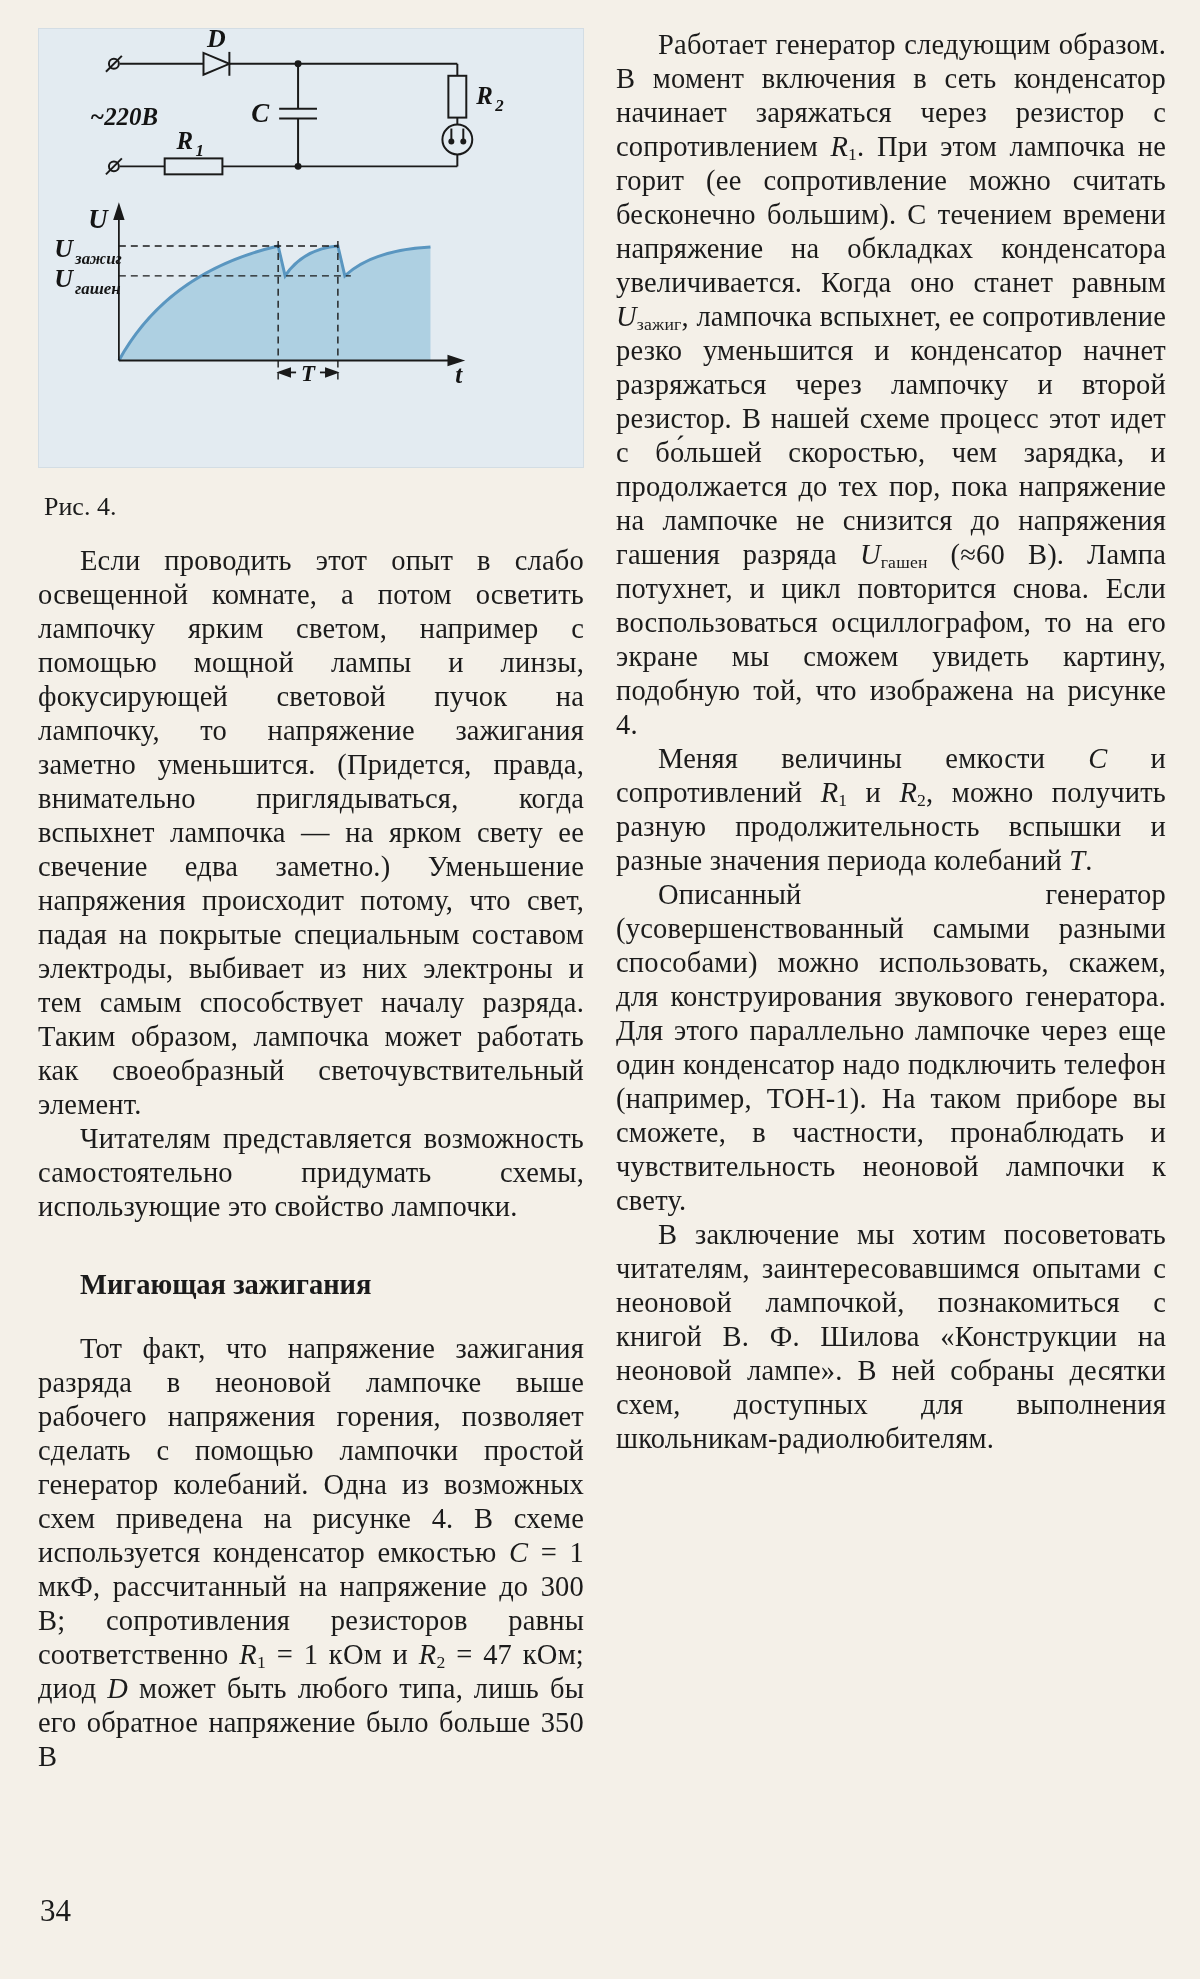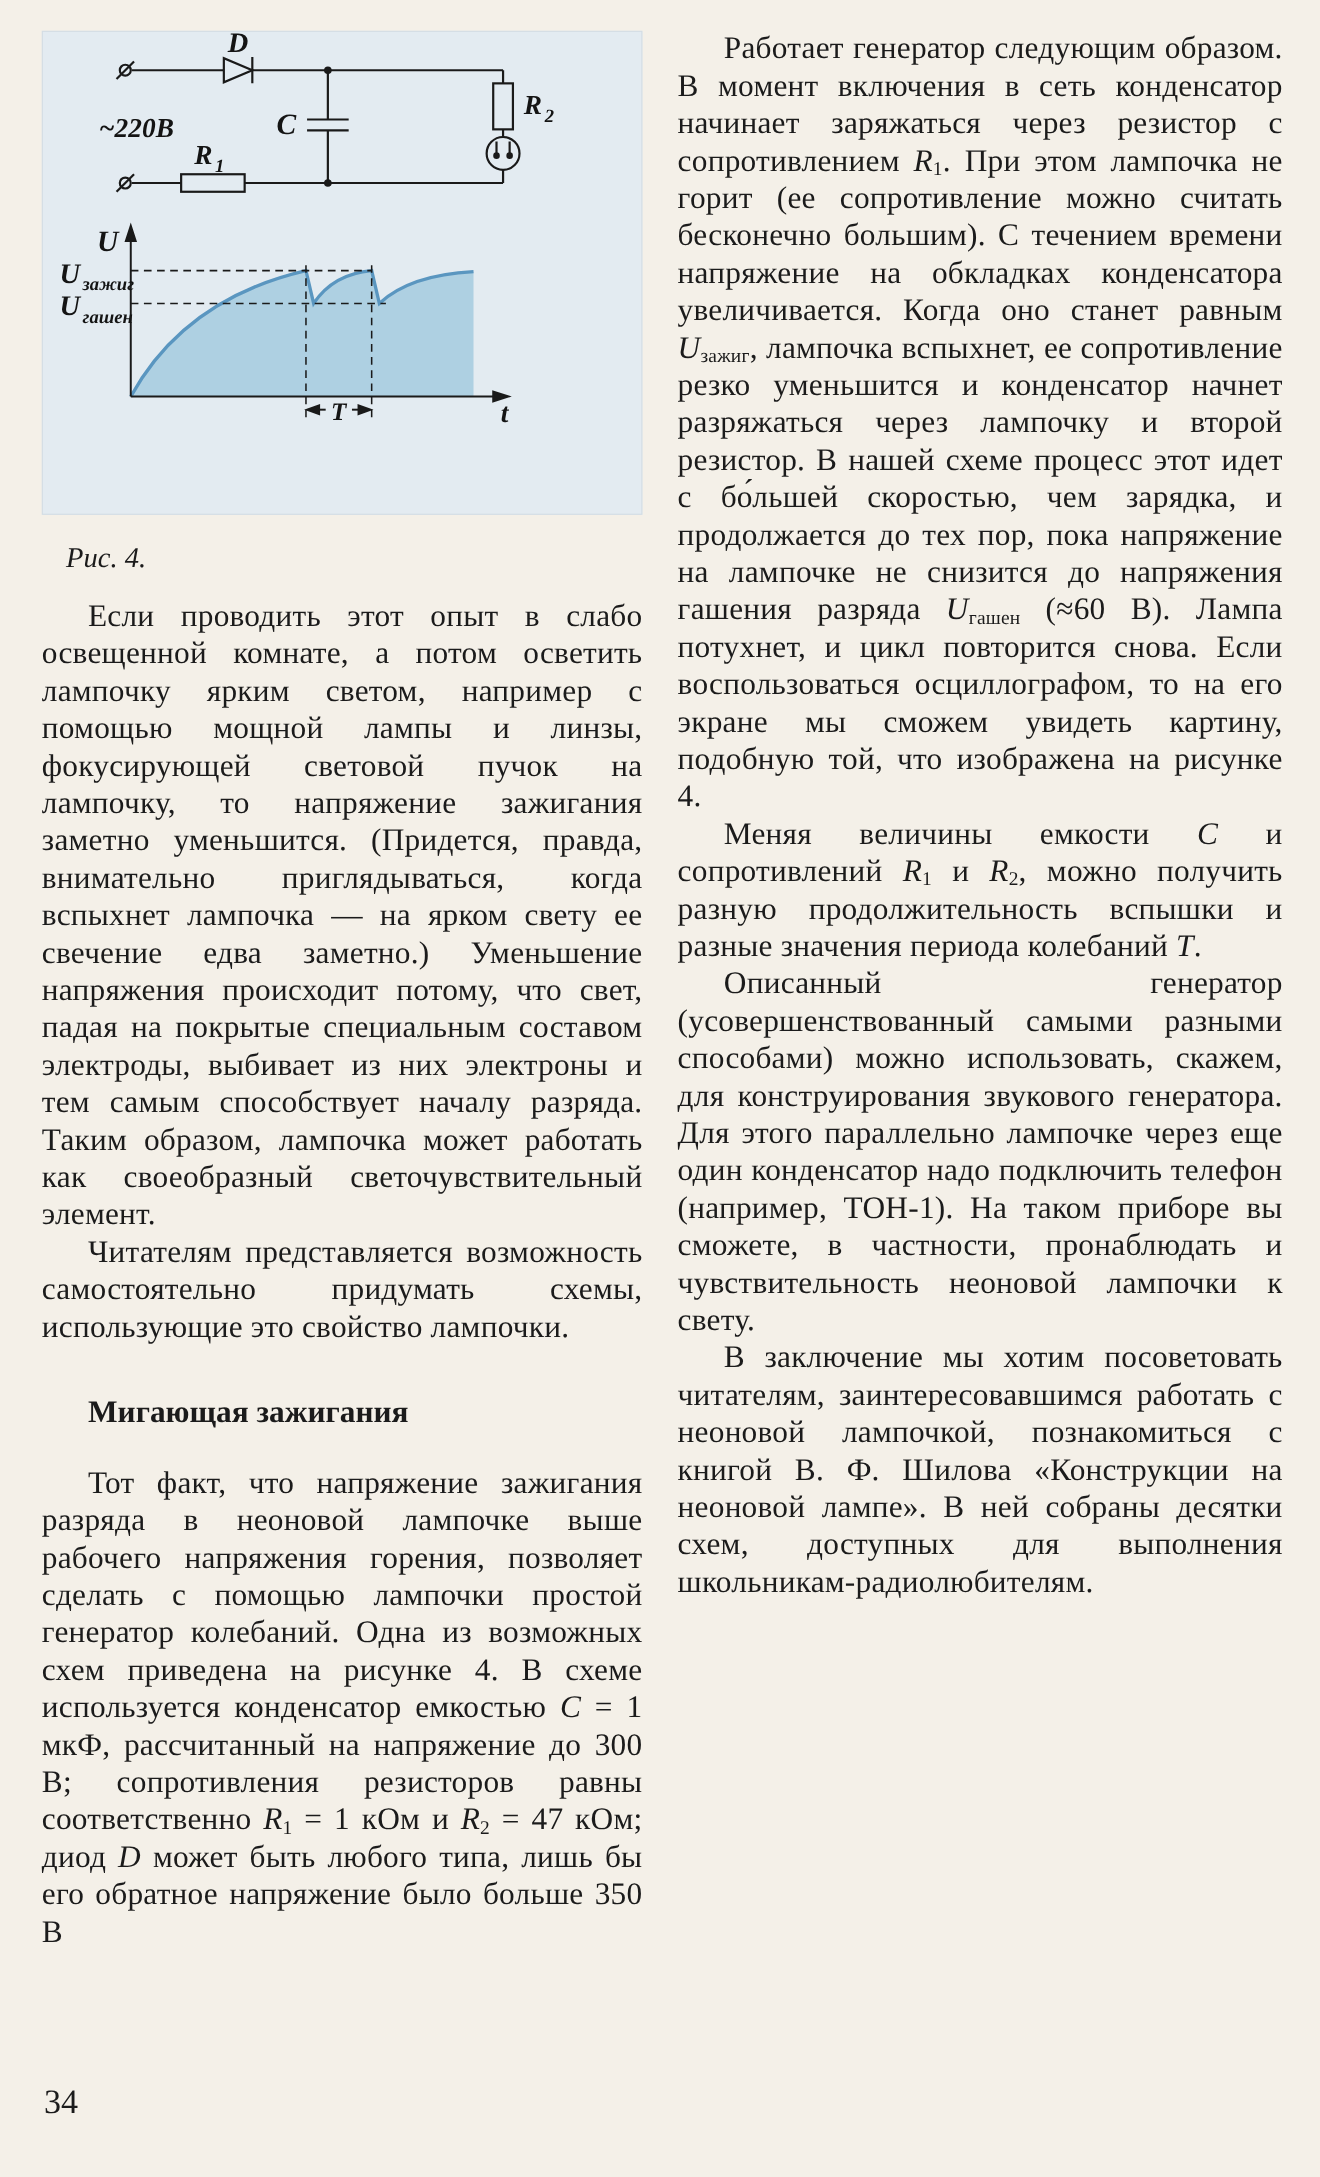--- a/index.html
+++ b/index.html
@@ -37,23 +37,22 @@
   }
 
   .figure-panel {
     width:546px; height:440px;
     background:#e3ebf1;
     border:1px solid #d3dde4;
   }
   .figure-panel svg { display:block; }
 
   .caption {
-    font-style:italic;
     font-size:26px;
-    margin:24px 0 22px 22px;
+    margin:24px 0 22px 6px;
   }
 
   .pagenum {
     position:absolute;
     left:40px; top:1893px;
     font-size:31px;
     font-weight:normal;
   }
 
   
@@ -163,17 +162,17 @@
 
     <h3 class="section-heading">Мигающая зажигания</h3>
 
     <p class="body-text">Тот факт, что напряжение зажигания разряда в неоновой лампочке выше рабочего напряжения горения, позволяет сделать с помощью лампочки простой генератор колебаний. Одна из возможных схем приведена на рисунке 4. В схеме используется конденсатор емкостью <i>C</i> = 1 мкФ, рассчитанный на напряжение до 300 В; сопротивления резисторов равны соответственно <i>R</i><sub>1</sub> = 1 кОм и <i>R</i><sub>2</sub> = 47 кОм; диод <i>D</i> может быть любого типа, лишь бы его обратное напряжение было больше 350 В</p>
   </div>
 
   <div class="col col-right">
     <p class="body-text">Работает генератор следующим образом. В момент включения в сеть конденсатор начинает заряжаться через резистор с сопротивлением <i>R</i><sub>1</sub>. При этом лампочка не горит (ее сопротивление можно считать бесконечно большим). С течением времени напряжение на обкладках конденсатора увеличивается. Когда оно станет равным <i>U</i><sub>зажиг</sub>, лампочка вспыхнет, ее сопротивление резко уменьшится и конденсатор начнет разряжаться через лампочку и второй резистор. В нашей схеме процесс этот идет с бо́льшей скоростью, чем зарядка, и продолжается до тех пор, пока напряжение на лампочке не снизится до напряжения гашения разряда <i>U</i><sub>гашен</sub> (≈60 В). Лампа потухнет, и цикл повторится снова. Если воспользоваться осциллографом, то на его экране мы сможем увидеть картину, подобную той, что изображена на рисунке 4.</p>
     <p class="body-text">Меняя величины емкости <i>C</i> и сопротивлений <i>R</i><sub>1</sub> и <i>R</i><sub>2</sub>, можно получить разную продолжительность вспышки и разные значения периода колебаний <i>T</i>.</p>
     <p class="body-text">Описанный генератор (усовершенствованный самыми разными способами) можно использовать, скажем, для конструирования звукового генератора. Для этого параллельно лампочке через еще один конденсатор надо подключить телефон (например, ТОН-1). На таком приборе вы сможете, в частности, пронаблюдать и чувствительность неоновой лампочки к свету.</p>
-    <p class="body-text">В заключение мы хотим посоветовать читателям, заинтересовавшимся работать с неоновой лампочкой, познакомиться с книгой В. Ф. Шилова «Конструкции на неоновой лампе». В ней собраны десятки схем, доступных для выполнения школьникам-радиолюбителям.</p>
+    <p class="body-text">В заключение мы хотим посоветовать читателям, заинтересовавшимся опытами с неоновой лампочкой, познакомиться с книгой В. Ф. Шилова «Конструкции на неоновой лампе». В ней собраны десятки схем, доступных для выполнения школьникам-радиолюбителям.</p>
   </div>
 
   <div class="pagenum">34</div>
 </div>
 
 </body></html>

